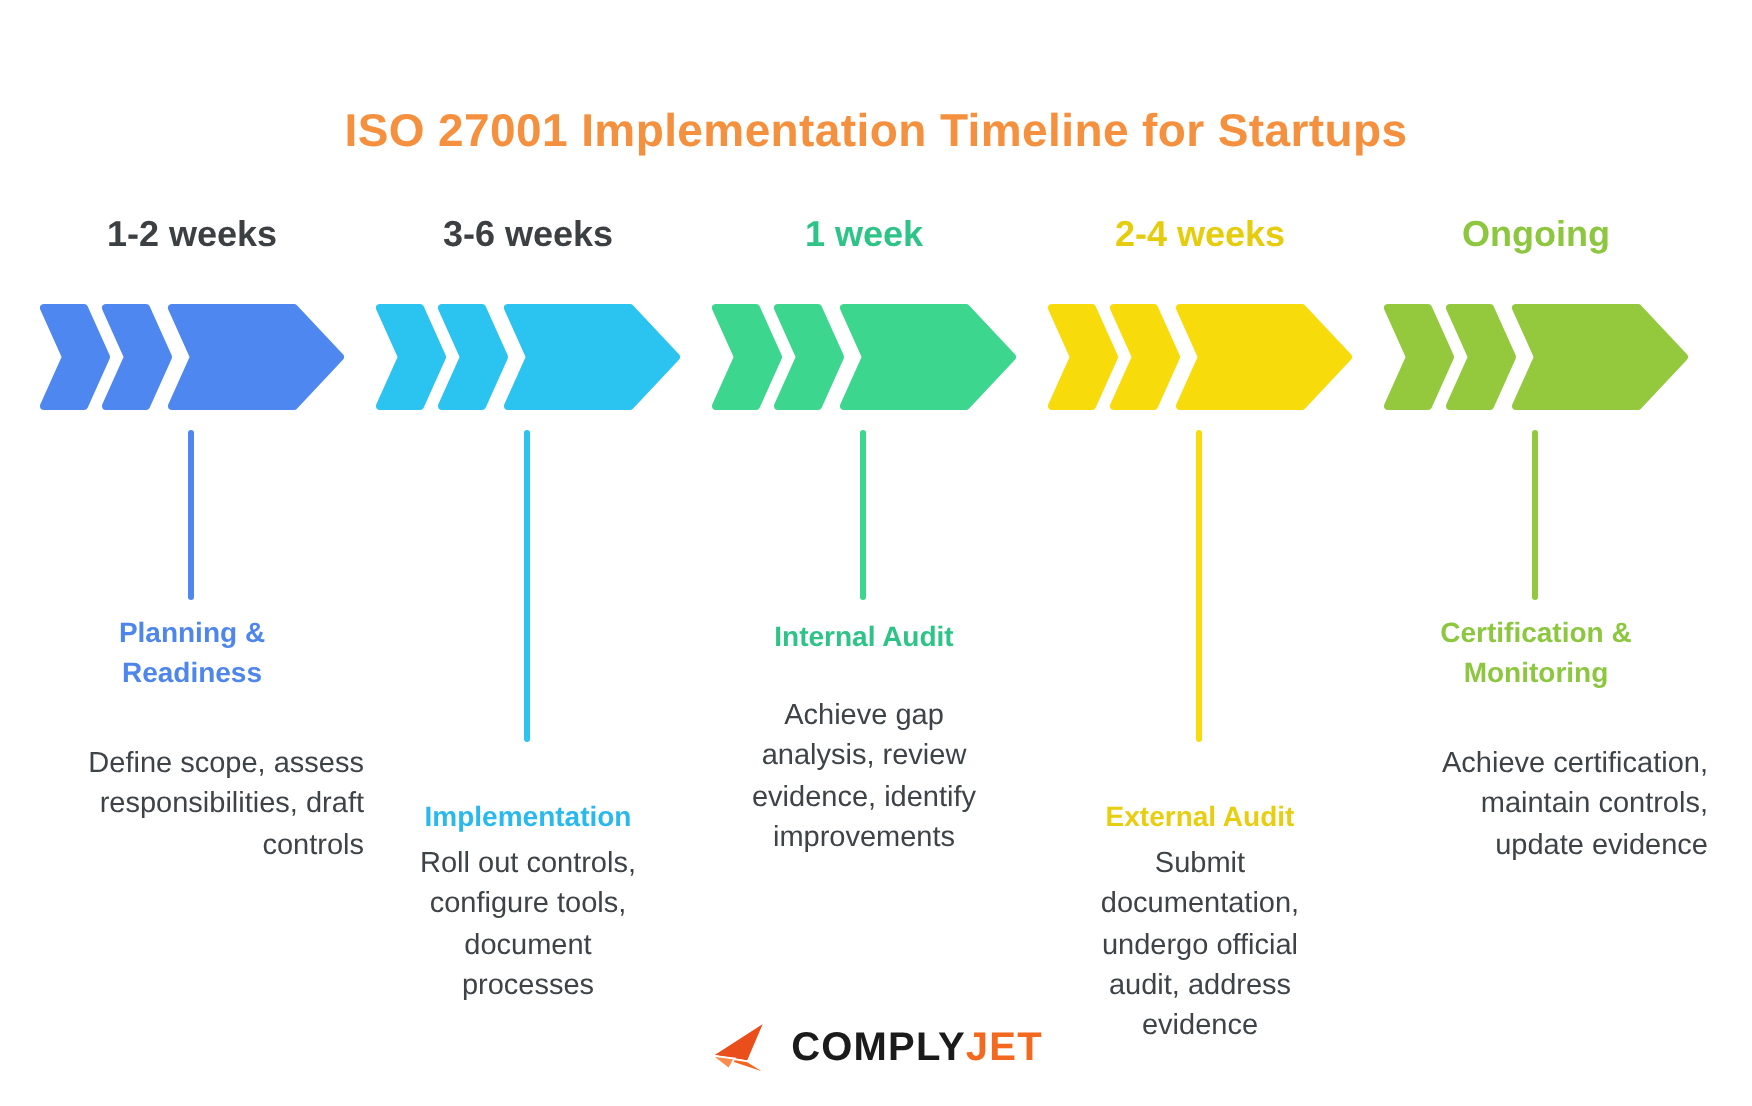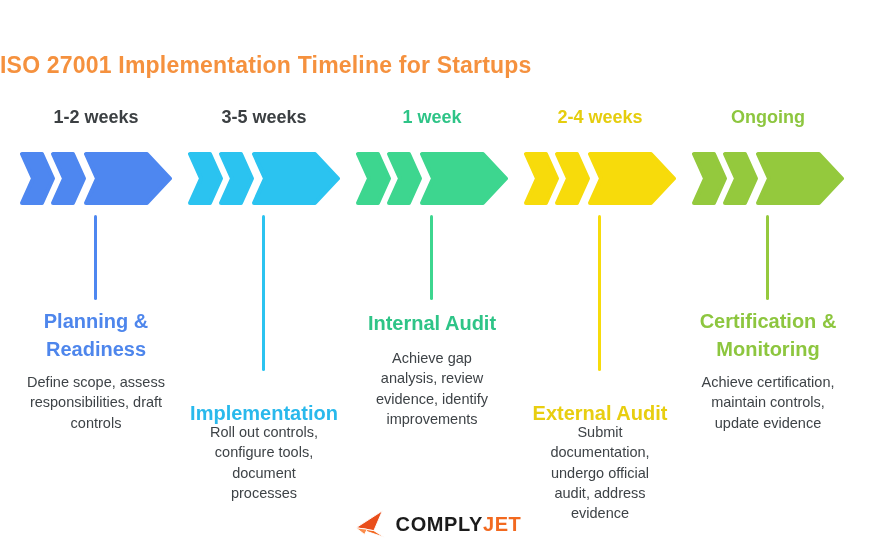--- a/index.html
+++ b/index.html
@@ -1,49 +1,49 @@
 <!DOCTYPE html>
 <html><head>
 <meta charset="utf-8">
 <style>
   html,body{margin:0;padding:0;background:#fff;}
   .canvas{
     position:relative;width:876px;height:553px;background:#ffffff;overflow:hidden;
     font-family:"Liberation Sans", sans-serif;
   }
   .page-title{
-    position:absolute;top:52px;left:0;right:0;text-align:left;
+    position:absolute;top:52px;left:0;right:0;text-align:center;
     font-size:23px;font-weight:bold;letter-spacing:.2px;
   }
   .stage{position:absolute;top:0;width:168px;height:553px;}
   .stage-1{left:12px;}
   .stage-2{left:180px;}
   .stage-3{left:348px;}
   .stage-4{left:516px;}
   .stage-5{left:684px;}
   .duration{
     position:absolute;top:107px;left:0;width:100%;text-align:center;
     font-size:18px;font-weight:bold;
   }
   .chevrons{position:absolute;top:152px;left:8px;width:152px;height:53px;}
   .connector{position:absolute;left:82px;top:215px;width:3px;border-radius:2px;}
   .stage-1 .connector,.stage-3 .connector,.stage-5 .connector{height:85px;}
   .stage-2 .connector,.stage-4 .connector{height:156px;}
   .stage-title{
-    position:absolute;left:0;width:100%;text-align:center;font-size:20px;
+    position:absolute;left:0;width:100%;text-align:center;font-size:14px;
     font-weight:bold;line-height:1.42;white-space:pre-line;
   }
   .stage-1 .stage-title,.stage-5 .stage-title{top:307px;}
   .stage-3 .stage-title{top:309px;}
   .stage-2 .stage-title,.stage-4 .stage-title{top:399px;}
   .stage-desc{
     position:absolute;left:-2px;width:172px;text-align:center;font-size:14.5px;
     line-height:1.4;color:#3E4347;white-space:pre-line;
   }
-  .stage-1 .stage-desc,.stage-5 .stage-desc{top:372px;}
+  .stage-1 .stage-desc,.stage-5 .stage-desc{top:372px;text-align:right;}
   .stage-3 .stage-desc{top:348px;}
   .stage-2 .stage-desc,.stage-4 .stage-desc{top:422px;}
   .logo{
     position:absolute;top:504px;left:0;right:0;height:40px;
     display:flex;align-items:center;justify-content:center;gap:7px;
   }
   .logo-text{font-size:20px;font-weight:bold;letter-spacing:.6px;display:flex;}
   .plane{width:34px;height:34px;margin-top:2px;}
 </style>
 </head>
@@ -62,21 +62,21 @@
     </svg>
     <div class="connector" style="background-color: rgb(78, 135, 240);"></div>
     <div class="stage-title" style="color: rgb(78, 134, 236);">Planning &amp;
 Readiness</div>
     <div class="stage-desc">Define scope, assess
 responsibilities, draft
 controls</div>
   </div>
 
   <div class="stage stage-2">
-    <div class="duration" style="color: rgb(60, 64, 67);">3-5 weeks</div>
+    <div class="duration" style="color: rgb(60, 64, 67);">3-6 weeks</div>
     <svg class="chevrons" viewBox="0 0 152 53" preserveAspectRatio="none">
       <polygon points="2,2 22,2 33,26.5 22,51 2,51 13,26.5" stroke-width="4" stroke-linejoin="round" style="fill: rgb(43, 195, 240); stroke: rgb(43, 195, 240);"></polygon>
       <polygon points="33,2 53,2 64,26.5 53,51 33,51 44,26.5" stroke-width="4" stroke-linejoin="round" style="fill: rgb(43, 195, 240); stroke: rgb(43, 195, 240);"></polygon>
       <polygon points="66,2 127,2 150,26.5 127,51 66,51 77,26.5" stroke-width="4" stroke-linejoin="round" style="fill: rgb(43, 195, 240); stroke: rgb(43, 195, 240);"></polygon>
     </svg>
     <div class="connector" style="background-color: rgb(43, 195, 240);"></div>
     <div class="stage-title" style="color: rgb(41, 185, 236);">Implementation</div>
     <div class="stage-desc">Roll out controls,
 configure tools,
 document

